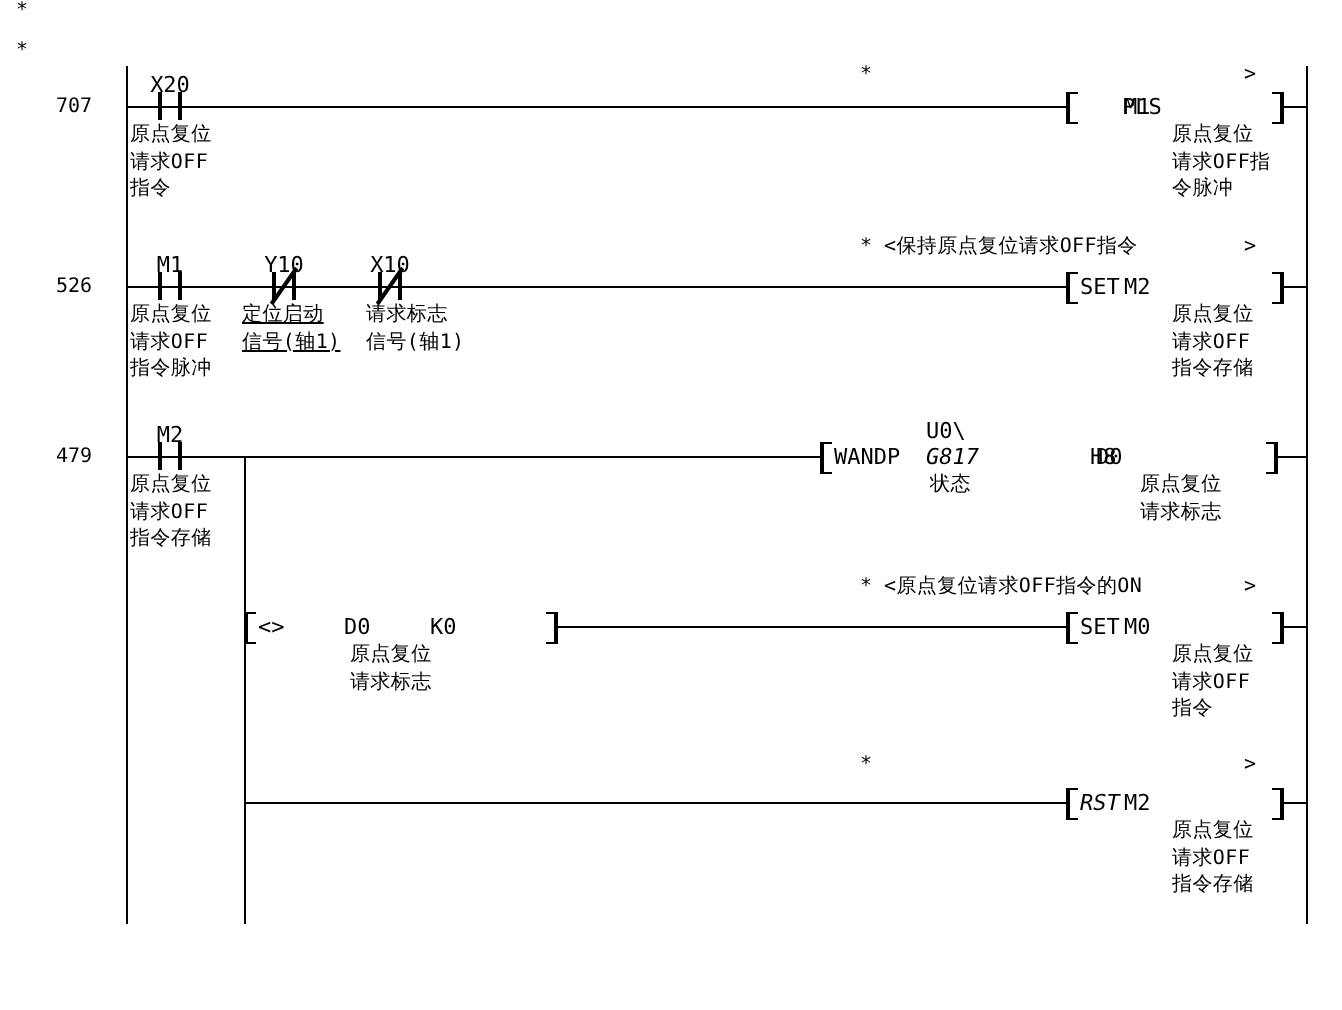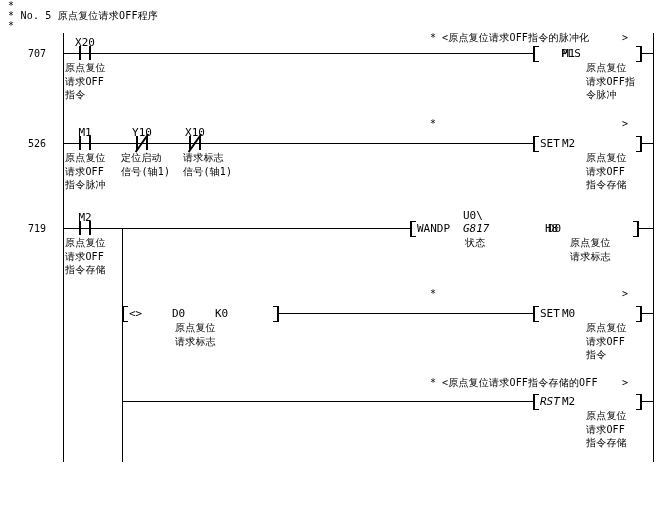--- a/index.html
+++ b/index.html
@@ -15,29 +15,27 @@
   .lb{position:absolute;width:4px;height:14px;border-left:2px solid #000;border-top:1px solid #000;border-bottom:1px solid #000;}
   .rb{position:absolute;width:4px;height:14px;border-right:2px solid #000;border-top:1px solid #000;border-bottom:1px solid #000;}
   .num{position:absolute;width:32px;text-align:left;font-size:10px;line-height:11px;}
 </style>
 </head>
 <body>
 
 <div class="stage">
 
   <div class="txt" style="left:8px;top:-1px;">*</div>
-  <div class="txt" style="left:8px;top:9px;">* No. 5 原点复位请求OFF程序</div>
   <div class="txt" style="left:8px;top:19px;">*</div>
 
   <div class="v" style="left:63px;top:33px;height:429px;"></div>
   <div class="v" style="left:653px;top:33px;height:429px;"></div>
   <div class="v" style="left:122px;top:228px;height:234px;"></div>
 
   <div class="txt" style="left:430px;top:31px;">*</div>
-  <div class="txt" style="left:442px;top:31px;">&lt;原点复位请求OFF指令的脉冲化</div>
   <div class="txt" style="left:622px;top:31px;">&gt;</div>
 
   <div class="num" style="left:28px;top:48px;">707</div>
   <div class="h" style="left:64px;top:53px;width:469px;"></div>
 
   <div class="dev cen" style="left:85px;top:37px;">X20</div>
   <div class="contact" style="left:79px;top:46px;"></div>
   <div class="txt" style="left:65px;top:61px;">原点复位
 请求OFF
 指令</div>
@@ -45,53 +43,54 @@
   <div class="lb" style="left:533px;top:46px;"></div>
   <div class="dev" style="left:540px;top:48px;margin-left:21px;">PLS</div>
   <div class="dev" style="left:562px;top:48px;">M1</div>
   <div class="txt" style="left:586px;top:61px;">原点复位
 请求OFF指
 令脉冲</div>
   <div class="rb" style="left:636px;top:46px;"></div>
   <div class="h" style="left:640px;top:53px;width:13px;"></div>
 
   <div class="txt" style="left:430px;top:117px;">*</div>
+  <div class="txt" style="left:442px;top:117px;">&lt;保持原点复位请求OFF指令</div>
   <div class="txt" style="left:622px;top:117px;">&gt;</div>
 
   <div class="num" style="left:28px;top:138px;">526</div>
   <div class="h" style="left:64px;top:143px;width:469px;"></div>
 
   <div class="dev cen" style="left:85px;top:127px;">M1</div>
   <div class="contact" style="left:79px;top:136px;"></div>
   <div class="txt" style="left:65px;top:151px;">原点复位
 请求OFF
 指令脉冲</div>
 
   <div class="dev cen" style="left:142px;top:127px;">Y10</div>
   <div class="contact" style="left:136px;top:136px;"></div>
   <div class="slash" style="left:131px;top:142px;"></div>
-  <div class="txt" style="left:121px;top:151px;">定位启动
+  <div class="txt" style="left:121px;top:151px;text-decoration:underline;">定位启动
 信号(轴1)</div>
 
   <div class="dev cen" style="left:195px;top:127px;">X10</div>
   <div class="contact" style="left:189px;top:136px;"></div>
   <div class="slash" style="left:184px;top:142px;"></div>
   <div class="txt" style="left:183px;top:151px;">请求标志
 信号(轴1)</div>
 
   <div class="lb" style="left:533px;top:136px;"></div>
   <div class="dev" style="left:540px;top:138px;">SET</div>
   <div class="dev" style="left:562px;top:138px;">M2</div>
   <div class="txt" style="left:586px;top:151px;">原点复位
 请求OFF
 指令存储</div>
   <div class="rb" style="left:636px;top:136px;"></div>
   <div class="h" style="left:640px;top:143px;width:13px;"></div>
 
-  <div class="num" style="left:28px;top:223px;">719</div>
+  <div class="num" style="left:28px;top:223px;">479</div>
   <div class="h" style="left:64px;top:228px;width:346px;"></div>
 
   <div class="dev cen" style="left:85px;top:212px;">M2</div>
   <div class="contact" style="left:79px;top:221px;"></div>
   <div class="txt" style="left:65px;top:236px;">原点复位
 请求OFF
 指令存储</div>
 
   <div class="lb" style="left:410px;top:221px;"></div>
   <div class="dev" style="left:417px;top:223px;">WANDP</div>
@@ -99,20 +98,21 @@
   <div class="dev" style="left:463px;top:223px;font-style:italic;">G817</div>
   <div class="txt" style="left:465px;top:236px;">状态</div>
   <div class="dev" style="left:508px;top:223px;padding-left:37px;">H8</div>
   <div class="dev" style="left:548px;top:223px;">D0</div>
   <div class="txt" style="left:570px;top:236px;">原点复位
 请求标志</div>
   <div class="rb" style="left:633px;top:221px;"></div>
   <div class="h" style="left:637px;top:228px;width:16px;"></div>
 
   <div class="txt" style="left:430px;top:287px;">*</div>
+  <div class="txt" style="left:442px;top:287px;">&lt;原点复位请求OFF指令的ON</div>
   <div class="txt" style="left:622px;top:287px;">&gt;</div>
 
   <div class="lb" style="left:122px;top:306px;"></div>
   <div class="dev" style="left:129px;top:308px;">&lt;&gt;</div>
   <div class="dev" style="left:172px;top:308px;">D0</div>
   <div class="dev" style="left:215px;top:308px;">K0</div>
   <div class="rb" style="left:273px;top:306px;"></div>
   <div class="txt" style="left:175px;top:321px;">原点复位
 请求标志</div>
   <div class="h" style="left:277px;top:313px;width:256px;"></div>
@@ -120,21 +120,20 @@
   <div class="lb" style="left:533px;top:306px;"></div>
   <div class="dev" style="left:540px;top:308px;">SET</div>
   <div class="dev" style="left:562px;top:308px;">M0</div>
   <div class="txt" style="left:586px;top:321px;">原点复位
 请求OFF
 指令</div>
   <div class="rb" style="left:636px;top:306px;"></div>
   <div class="h" style="left:640px;top:313px;width:13px;"></div>
 
   <div class="txt" style="left:430px;top:376px;">*</div>
-  <div class="txt" style="left:442px;top:376px;">&lt;原点复位请求OFF指令存储的OFF</div>
   <div class="txt" style="left:622px;top:376px;">&gt;</div>
 
   <div class="h" style="left:123px;top:401px;width:410px;"></div>
   <div class="lb" style="left:533px;top:394px;"></div>
   <div class="dev" style="left:540px;top:396px;font-style:italic;">RST</div>
   <div class="dev" style="left:562px;top:396px;">M2</div>
   <div class="txt" style="left:586px;top:409px;">原点复位
 请求OFF
 指令存储</div>
   <div class="rb" style="left:636px;top:394px;"></div>

